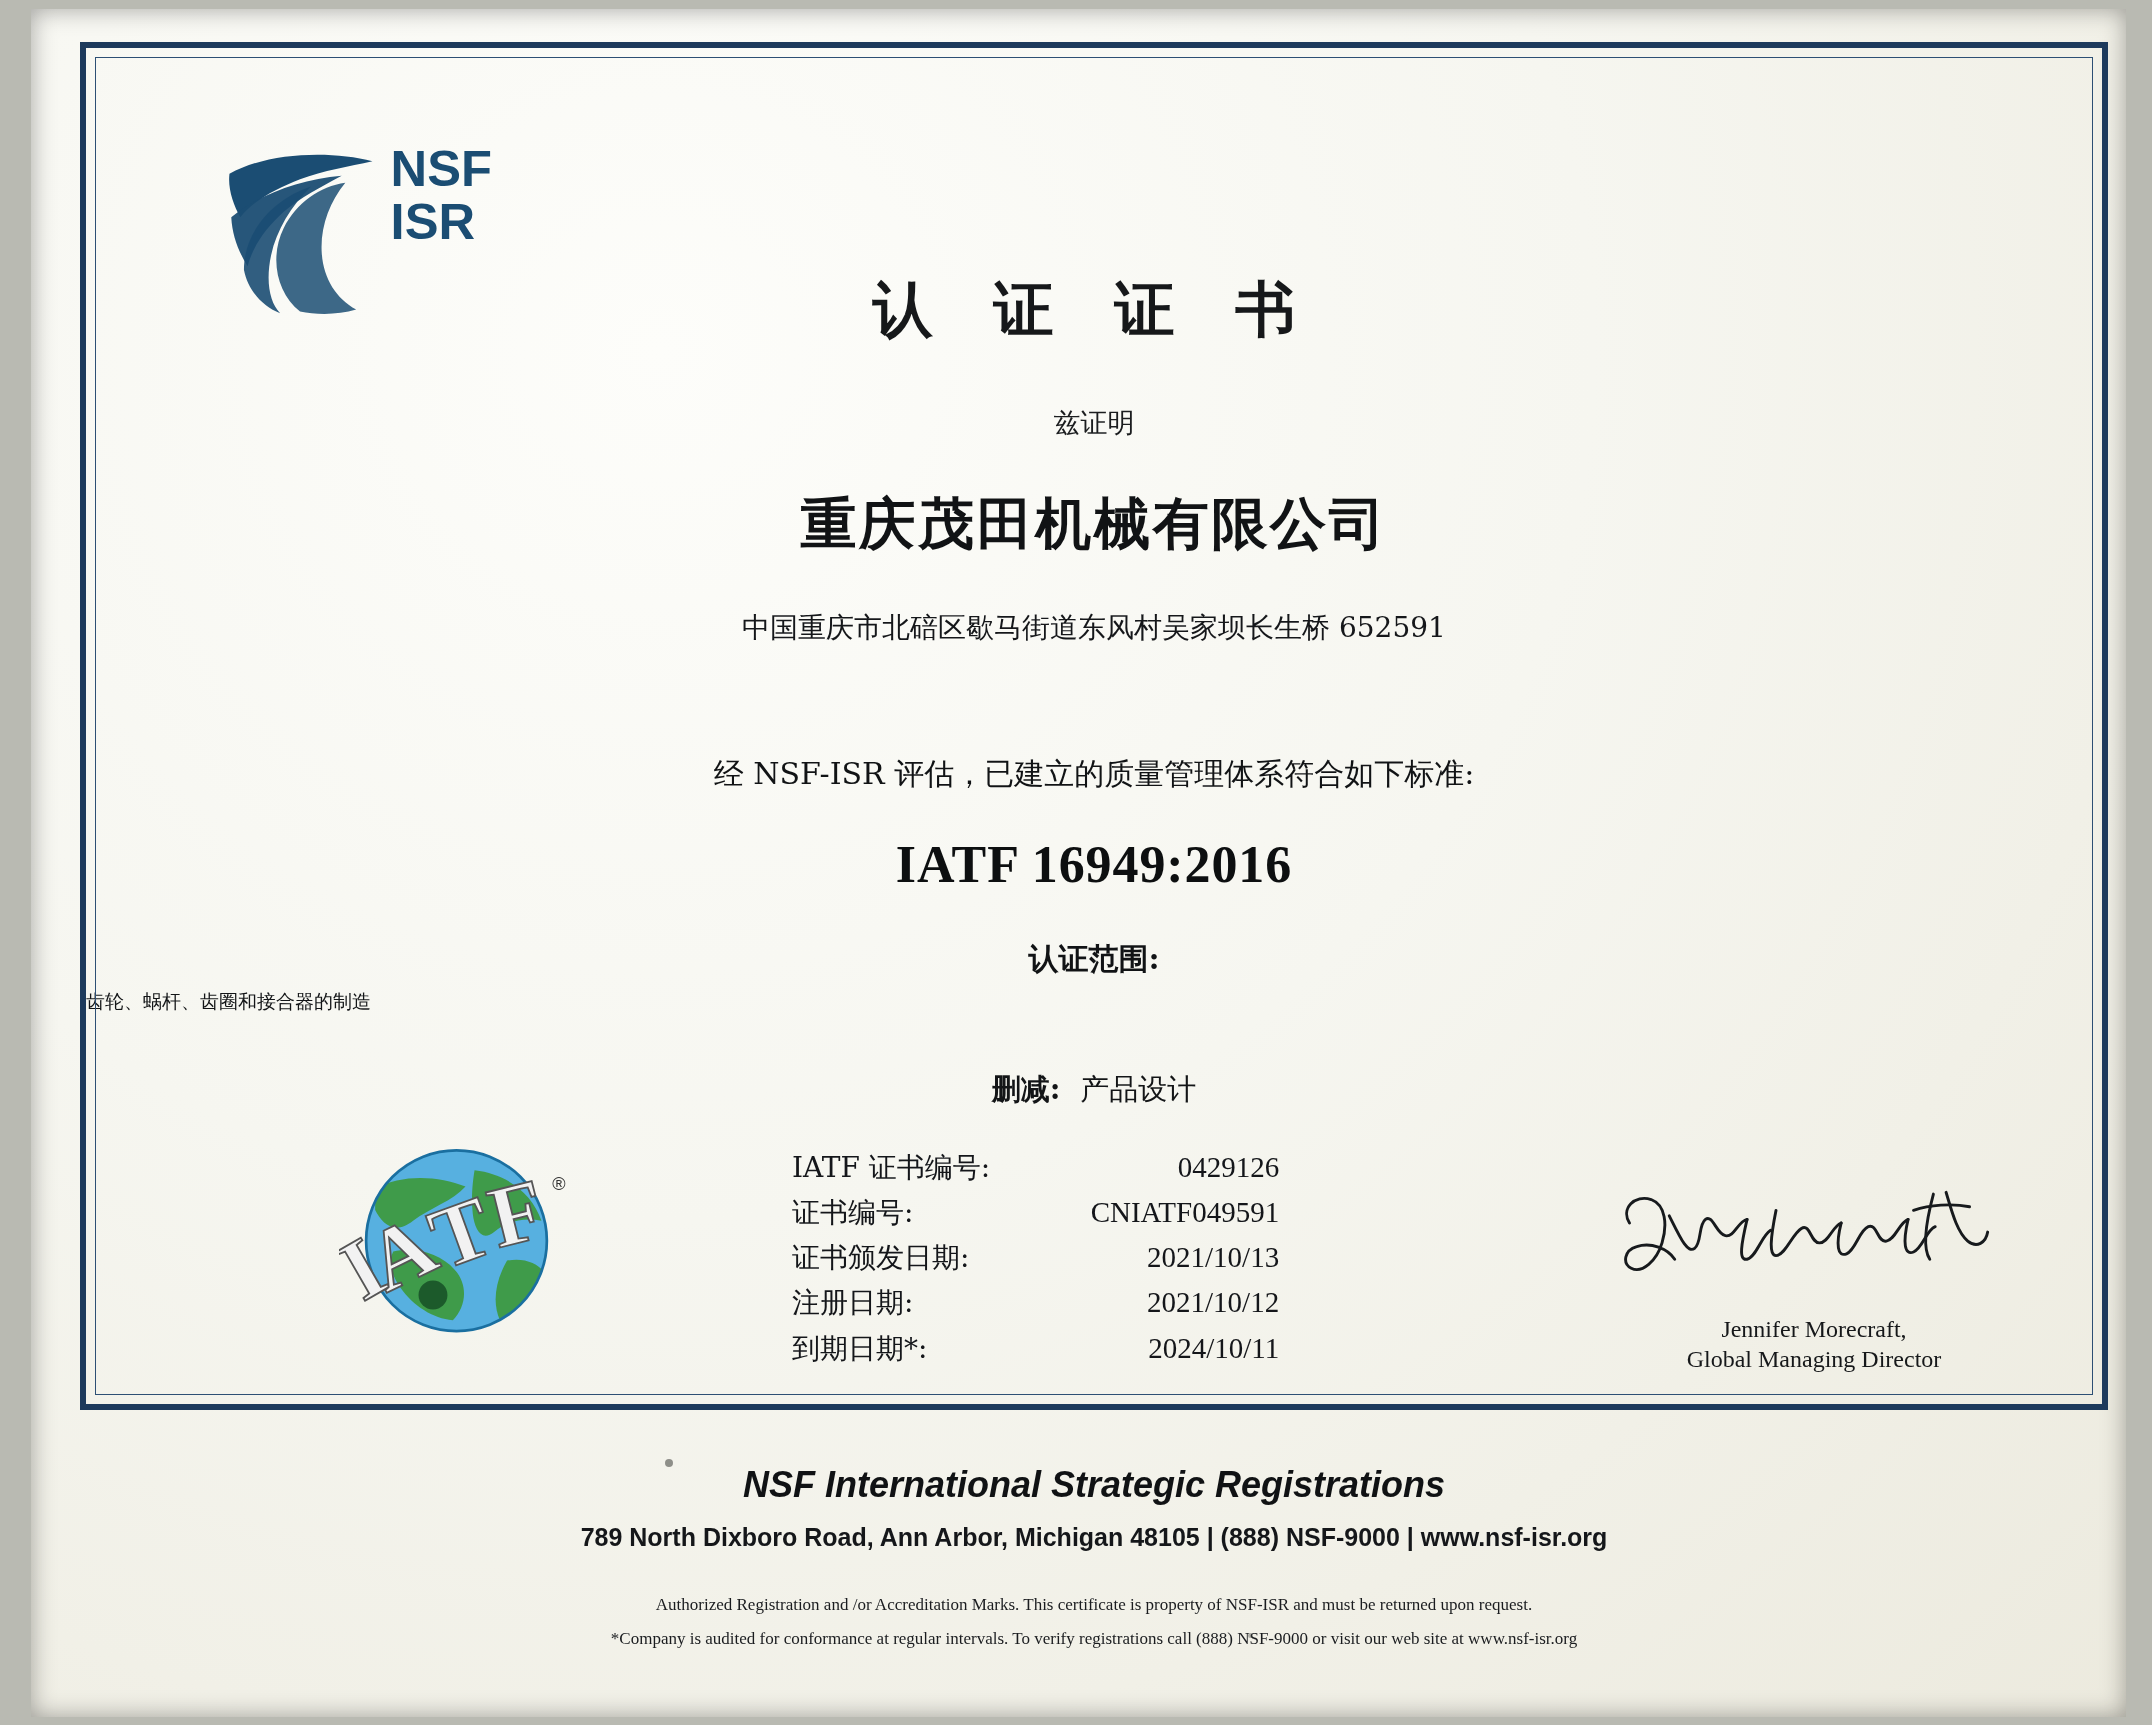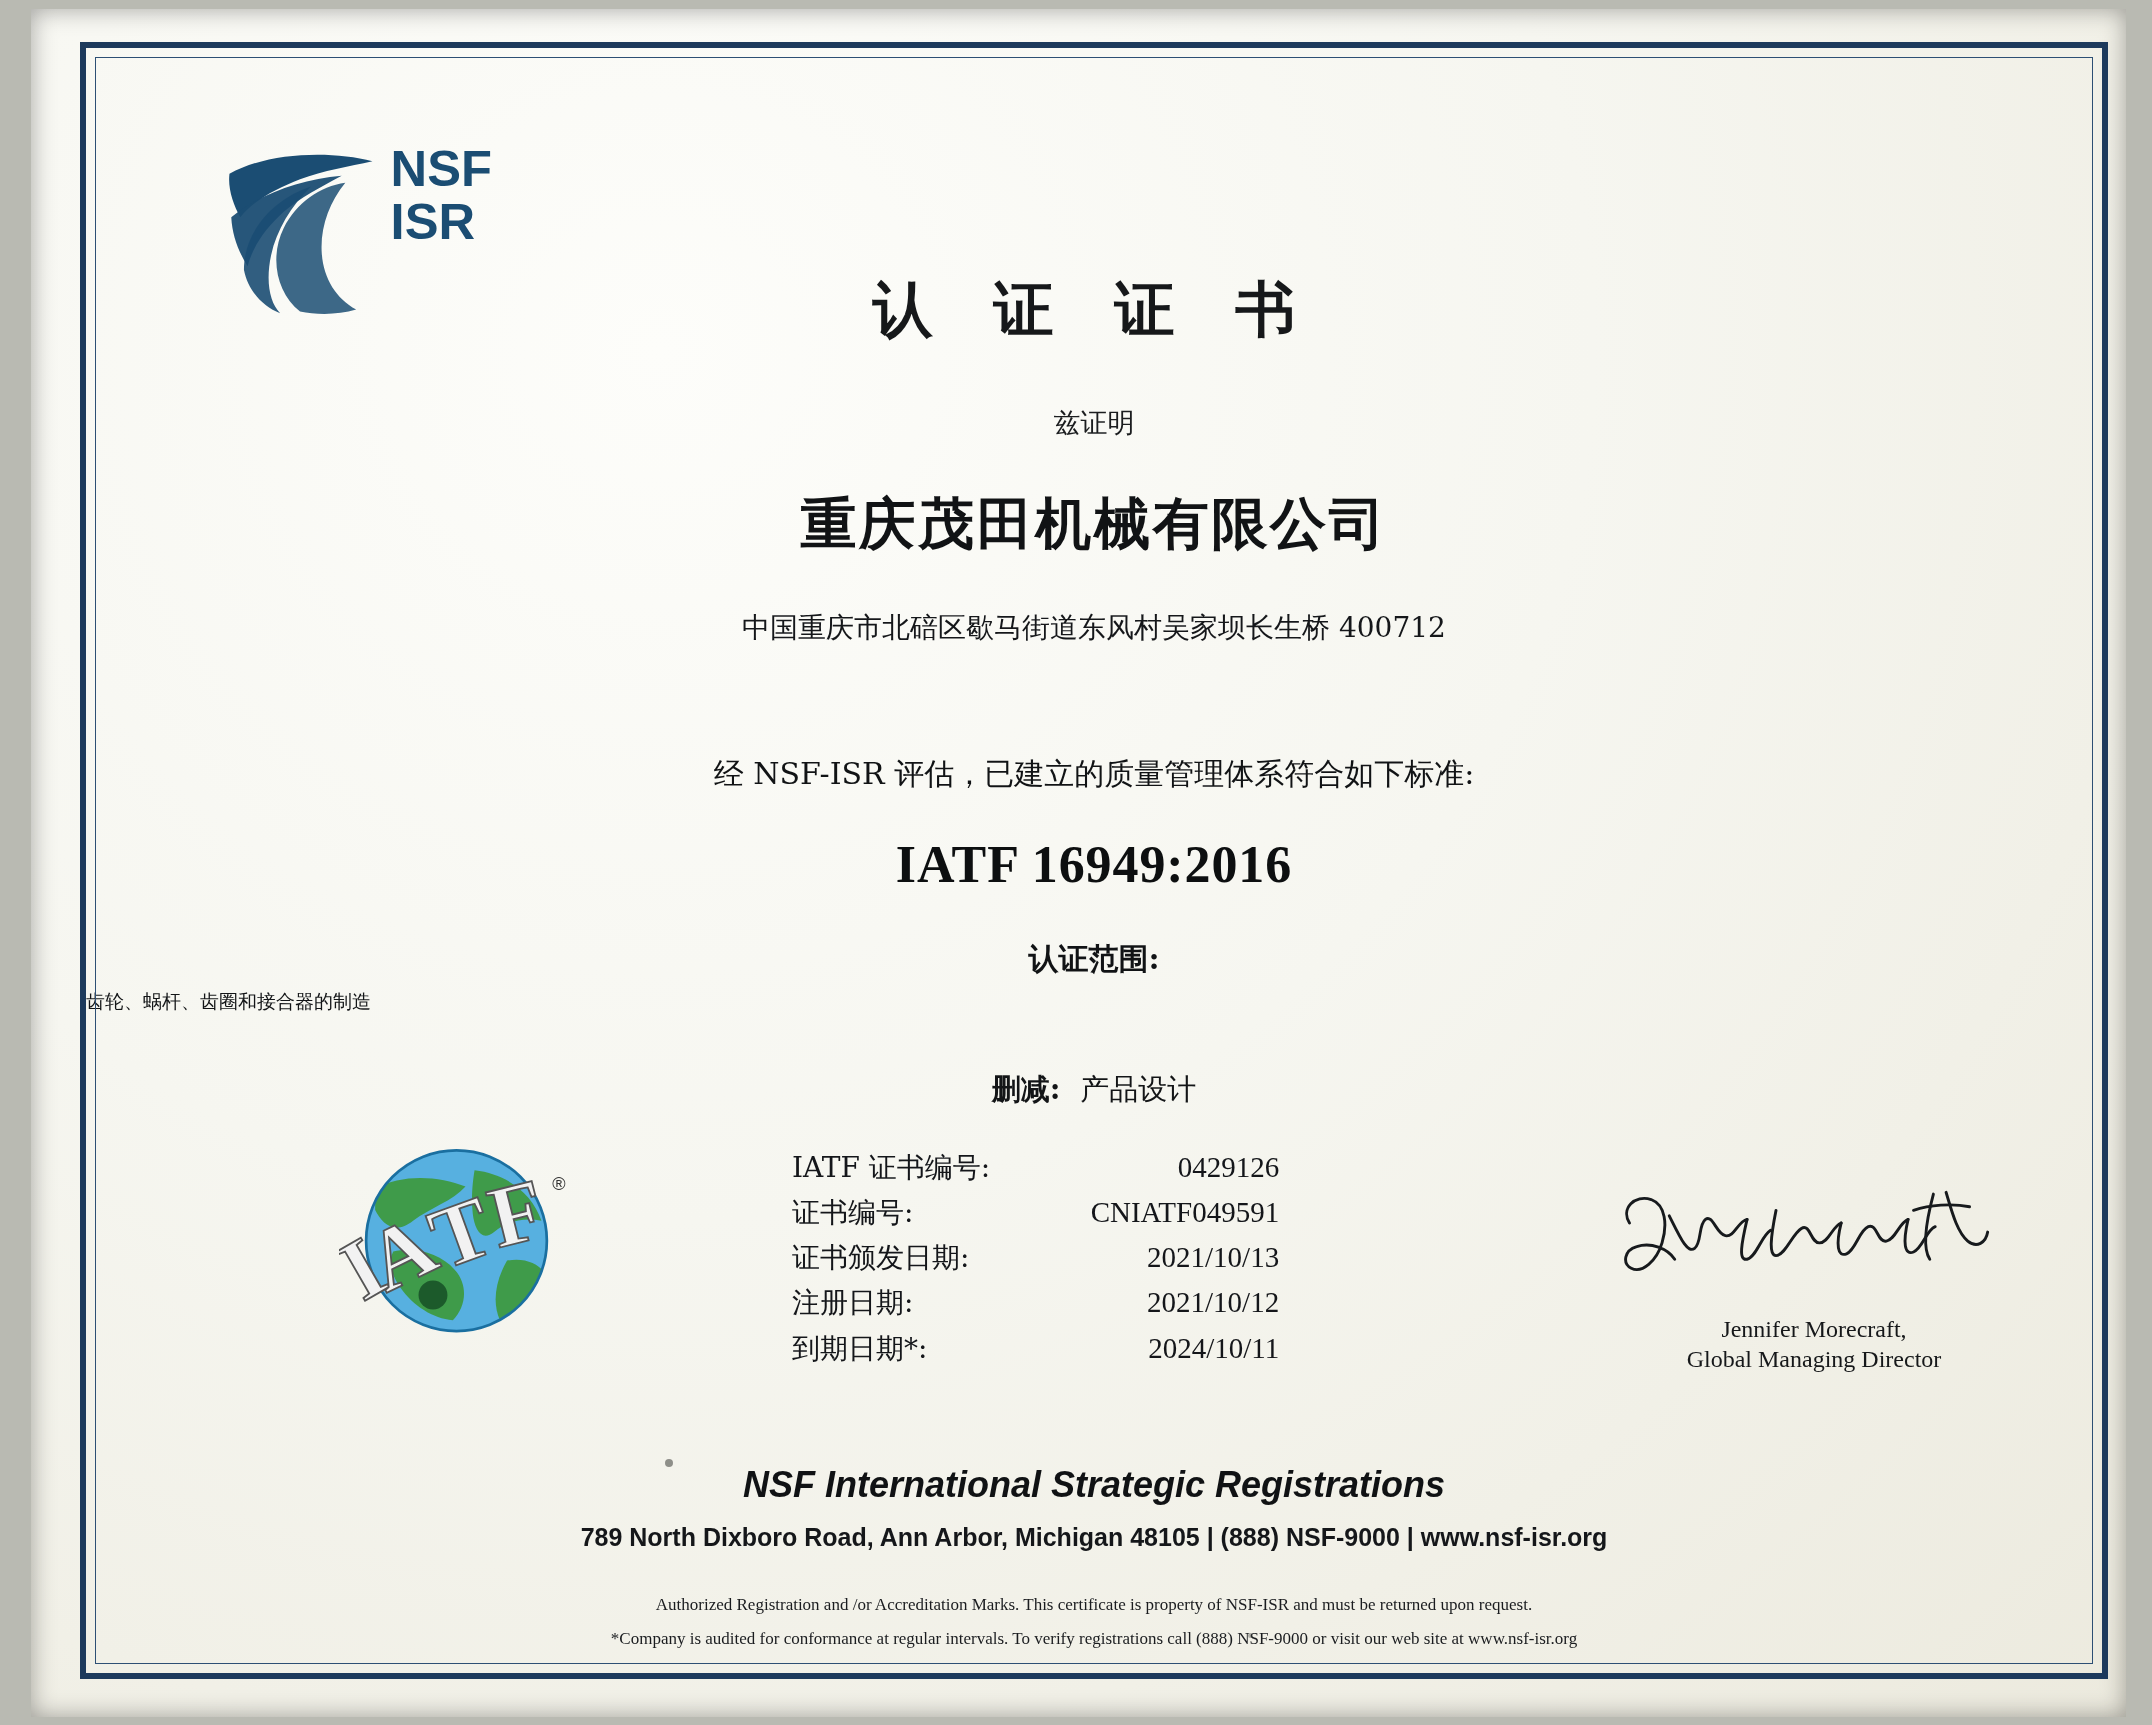--- a/index.html
+++ b/index.html
@@ -25,21 +25,21 @@
     background:
       radial-gradient(ellipse at 30% 20%, #fdfdfa 0%, #f6f6f0 45%, #eceade 100%);
     box-shadow: 0 0 25px rgba(0,0,0,0.35) inset;
   }
   
   #frame {
     position: absolute;
     left: 49px;
     top: 33px;
     width: 2028px;
-    height: 1637px;
+    height: 1368px;
     border: 6.3px solid #1d3a5c;
     box-sizing: border-box;
   }
   #frame::after {
     content: "";
     position: absolute;
     left: 9px; top: 9px; right: 9px; bottom: 9px;
     border: 1.8px solid #2d4f74;
   }
   .content {
@@ -270,21 +270,21 @@
               <path d="M96,196 C70,176 62,136 78,104 C92,76 118,58 146,54 C128,76 118,104 120,132 C122,160 136,182 158,194 C138,200 114,200 96,196 Z" opacity="0.85"></path>
             </g>
             <text x="196" y="58" font-family="Liberation Sans, sans-serif" font-size="56" font-weight="bold" fill="#1b4d73">NSF</text>
             <text x="196" y="116" font-family="Liberation Sans, sans-serif" font-size="56" font-weight="bold" fill="#1b4d73">ISR</text>
           </svg>
         </div>
 
         <div id="title" class="cn">认 证 证 书</div>
         <div id="certify-line">兹证明</div>
         <div id="company">重庆茂田机械有限公司</div>
-        <div id="address">中国重庆市北碚区歇马街道东风村吴家坝长生桥 400712</div>
+        <div id="address">中国重庆市北碚区歇马街道东风村吴家坝长生桥 652591</div>
         <div id="assessed">经 NSF-ISR 评估，已建立的质量管理体系符合如下标准:</div>
         <div id="standard">IATF 16949:2016</div>
         <div id="scope-label">认证范围:</div>
         <div id="scope-text">齿轮、蜗杆、齿圈和接合器的制造</div>
         <div id="exclusion">
           <b>删减:</b><span class="val">产品设计</span>
         </div>
 
         <div id="iatf-logo">
           <svg width="244" height="208" viewBox="0 0 270 230" xmlns="http://www.w3.org/2000/svg">

